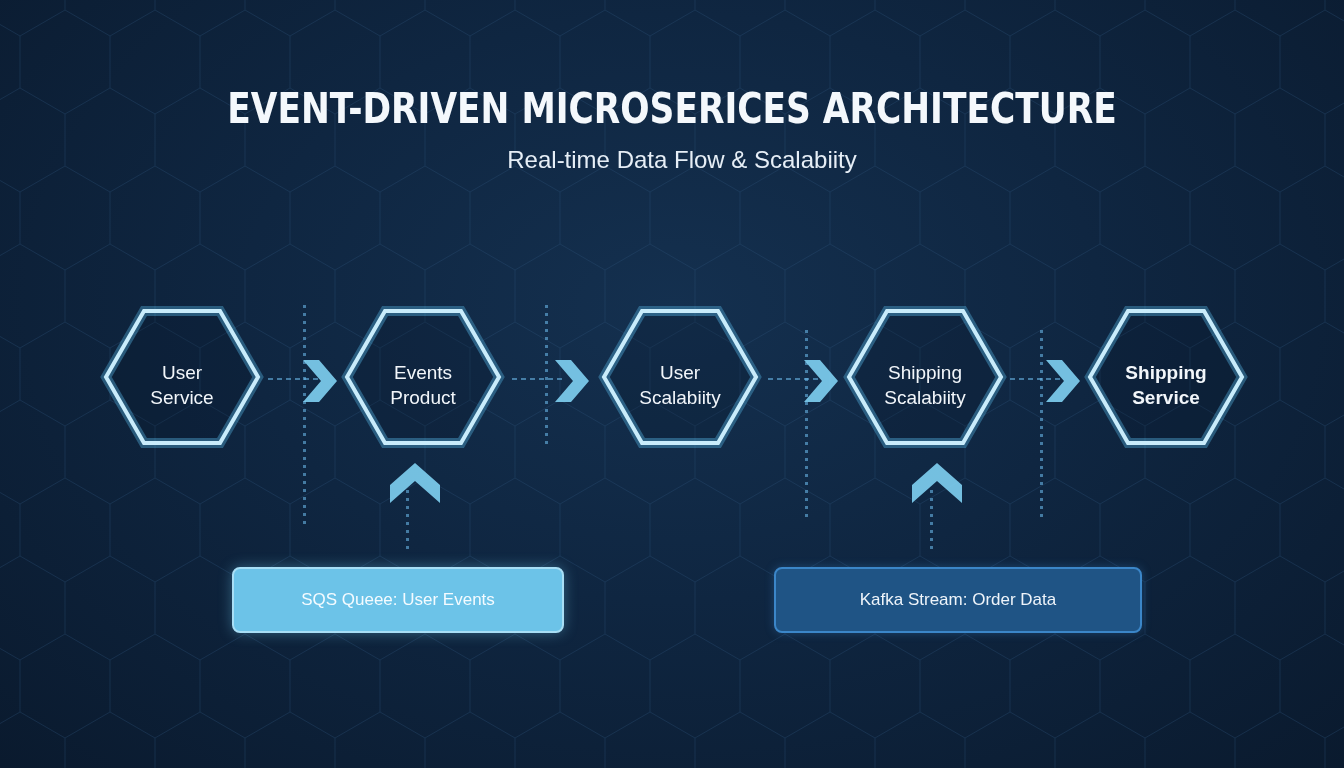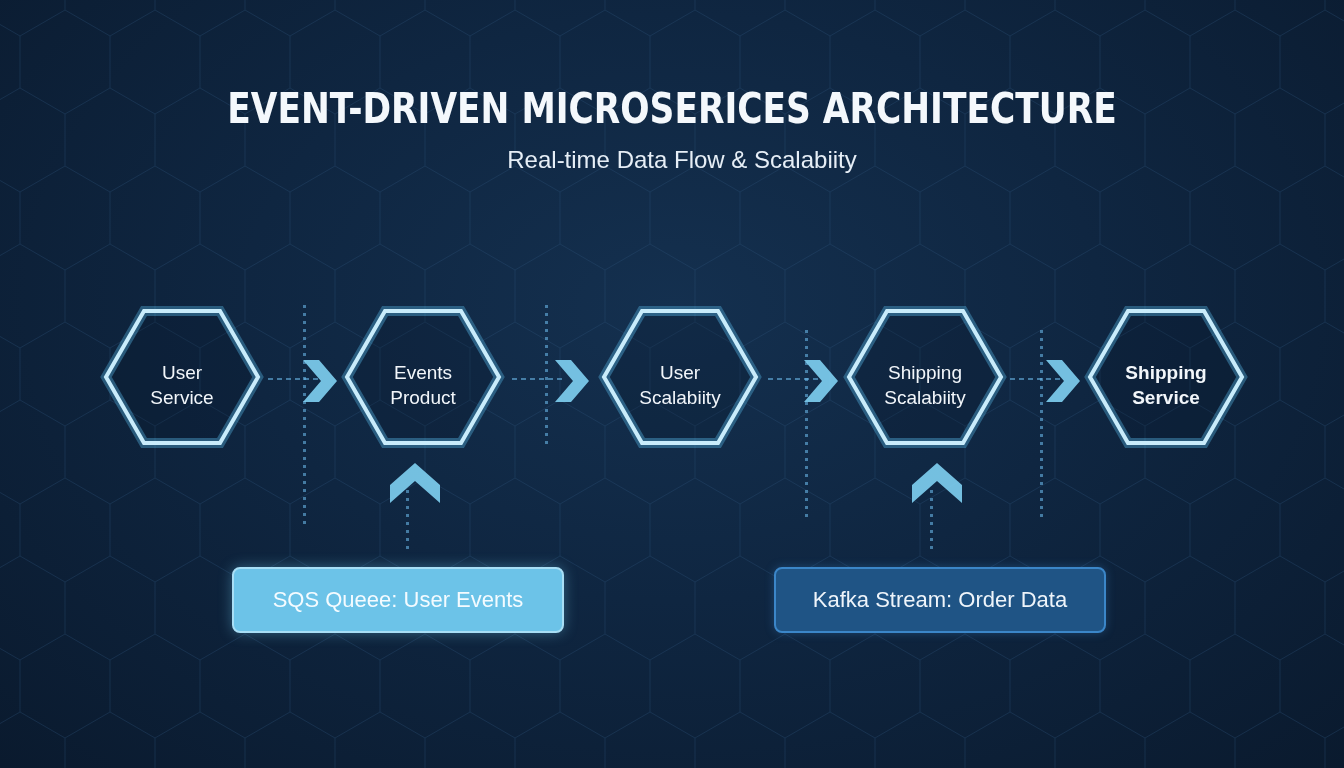--- a/index.html
+++ b/index.html
@@ -28,24 +28,24 @@
     position: absolute; inset: 0; display: flex; flex-direction: column;
     align-items: center; justify-content: center; text-align: center;
     font-size: 19px; line-height: 25px; color: #f2f6fa;
   }
   .arrow-r, .arrow-u { position: absolute; }
   .stream { position: absolute; width: 3px; background: repeating-linear-gradient(to bottom, rgba(110,190,240,0.8) 0 3px, transparent 3px 8px); opacity: 0.7; }
   .hstream { position: absolute; height: 2px; background: repeating-linear-gradient(to right, rgba(110,190,240,0.8) 0 5px, transparent 5px 9px); opacity: 0.7; }
   .queue {
     position: absolute; height: 66px; border-radius: 8px;
     display: flex; align-items: center; justify-content: center;
-    font-size: 22px; box-sizing: border-box;
+    font-size: 17px; box-sizing: border-box;
   }
   .queue.sqs { left: 232px; top: 567px; width: 332px; background: #6cc3e8; border: 2px solid #a8def5; color: #f4fbff; box-shadow: 0 0 14px rgba(108,195,232,0.4); }
-  .queue.kafka { left: 774px; top: 567px; width: 332px; background: #1f5485; border: 2px solid #3b86c8; color: #eef4fa; box-shadow: 0 0 10px rgba(59,134,200,0.35); }
+  .queue.kafka { left: 774px; top: 567px; width: 368px; background: #1f5485; border: 2px solid #3b86c8; color: #eef4fa; box-shadow: 0 0 10px rgba(59,134,200,0.35); }
 </style>
 </head>
 <body>
 
 <svg class="bg-grid" width="1344" height="768">
   <defs>
     <pattern id="hexpat" width="90" height="156" patternUnits="userSpaceOnUse" patternTransform="translate(20,10)">
       <path d="M45 0 L90 26 L90 78 L45 104 L0 78 L0 26 Z M45 104 L45 156 M0 78 L-45 104 M90 78 L135 104" fill="none" stroke="#2c5178" stroke-width="1"></path>
     </pattern>
   </defs>

